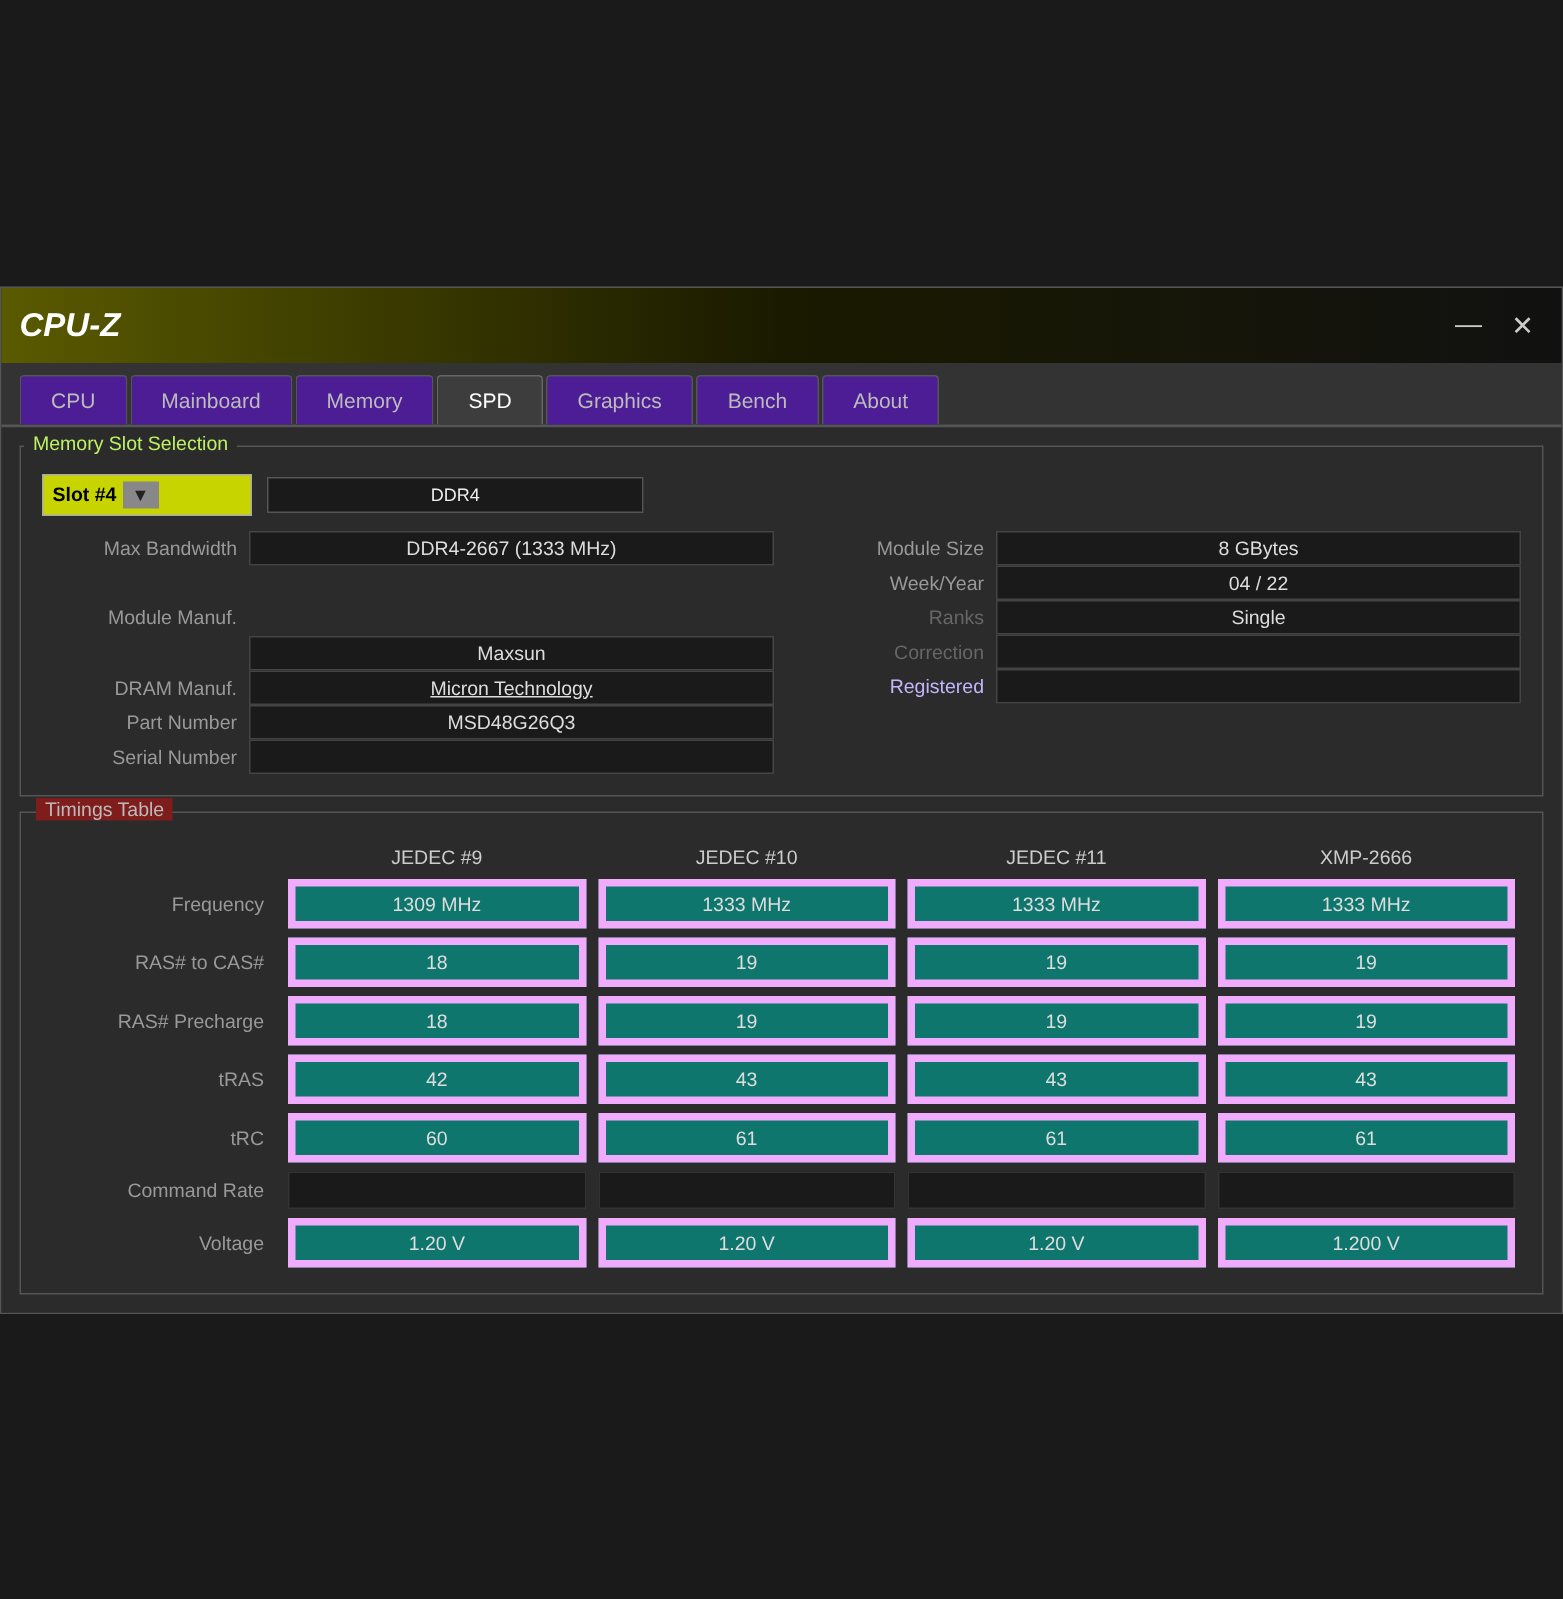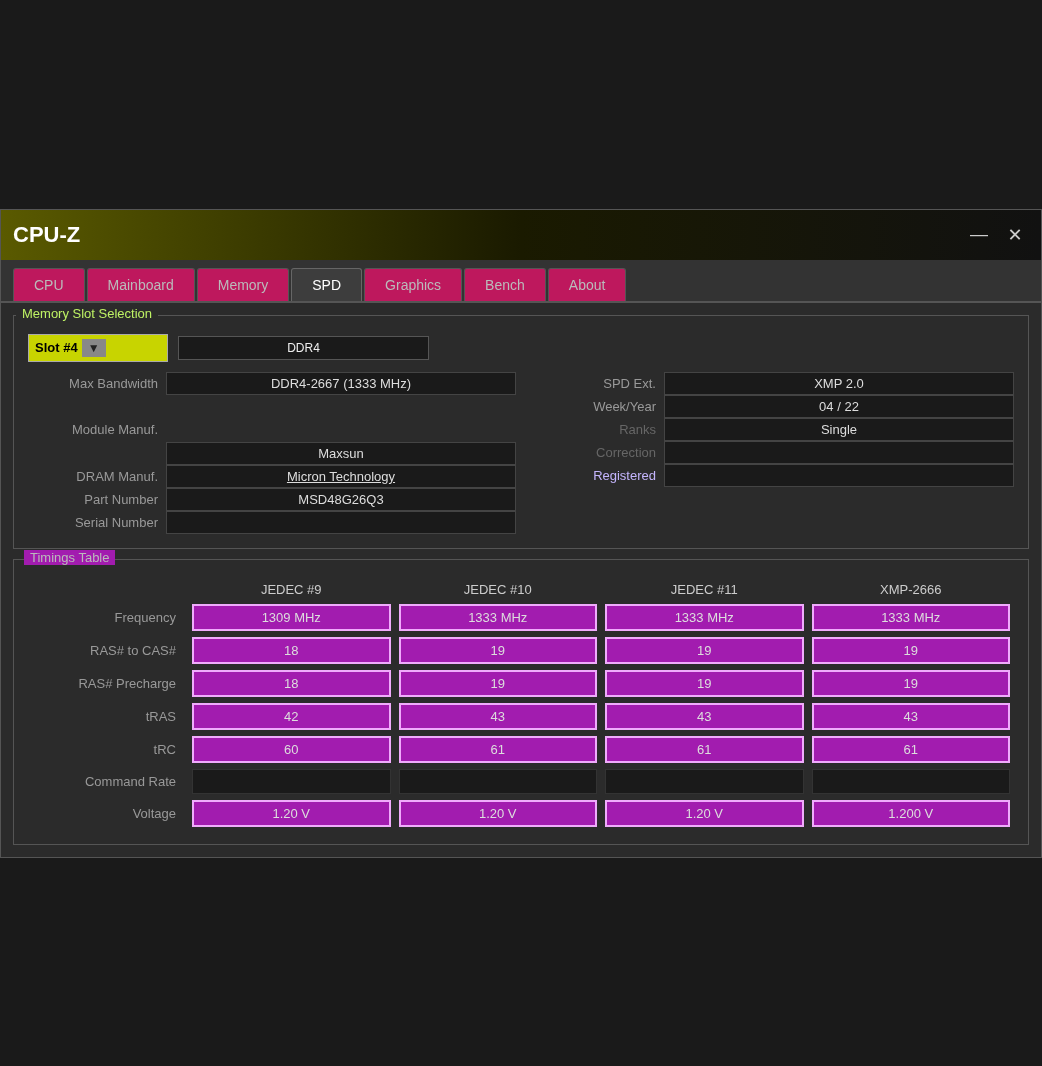--- a/index.html
+++ b/index.html
@@ -23,20 +23,21 @@
       height: 50px;
       display: flex;
       align-items: center;
       justify-content: space-between;
       padding: 0 12px;
     }
     .titlebar-title {
       color: #fff;
       font-size: 22px;
       font-weight: bold;
+      font-style: italic;
       text-align: right;
     }
     .titlebar-controls {
       display: flex;
       gap: 8px;
     }
     .titlebar-btn {
       color: #ccc;
       font-size: 18px;
       cursor: pointer;
@@ -46,21 +47,21 @@
     .tabs {
       background: #333;
       display: flex;
       padding: 8px 12px 0 12px;
       gap: 2px;
       border-bottom: 2px solid #555;
     }
     .tab {
       padding: 8px 20px;
       cursor: pointer;
-      background: #be185d;
+      background: #4c1d95;
       border: 1px solid #555;
       border-bottom: none;
       color: #bbb;
       font-size: 14px;
       border-radius: 3px 3px 0 0;
     }
     .tab.active {
       background: #3d3d3d;
       color: #fff;
       border-color: #666;
@@ -145,21 +146,21 @@
     }
     .timings-section {
       border: 1px solid #555;
       padding: 10px 14px 14px 14px;
       position: relative;
     }
     .timings-title {
       position: absolute;
       top: -10px;
       left: 10px;
-      background: #a21caf;
+      background: #7f1d1d;
       padding: 0 6px;
       color: #bbb;
       font-size: 13px;
     }
     .timings-table {
       width: 100%;
       border-collapse: collapse;
       margin-top: 8px;
     }
     .timings-table th {
@@ -173,22 +174,22 @@
       padding: 3px 4px;
       text-align: center;
     }
     .timings-table td.row-label {
       text-align: right;
       color: #999;
       padding-right: 12px;
       font-size: 13px;
     }
     .timing-cell {
-      background: #a21caf;
-      border: 2px solid #f0abfc;
+      background: #0f766e;
+      border: 5px solid #f0abfc;
       color: #ddd;
       padding: 4px 0;
       min-width: 90px;
       font-size: 13px;
     }
     .timing-cell.empty {
       background: #1a1a1a;
       border: 1px solid #333;
     }
     .footer {
@@ -275,22 +276,22 @@
             <span class="info-value" style="min-width:200px;">MSD48G26Q3</span>
           </div>
           <div class="info-row">
             <span class="info-label">Serial Number</span>
             <span class="info-value empty" style="min-width:200px;">&nbsp;</span>
           </div>
         </div>
 
         <div>
           <div class="info-row">
-            <span class="info-label">SPD Ext.</span>
-            <span class="info-value" style="min-width:120px;">XMP 2.0</span>
+            <span class="info-label">Module Size</span>
+            <span class="info-value" style="min-width:120px;">8 GBytes</span>
           </div>
           <div class="info-row">
             <span class="info-label">Week/Year</span>
             <span class="info-value" style="min-width:120px;">04 / 22</span>
           </div>
           <div class="info-row">
             <span class="info-label" style="color:#666;">Ranks</span>
             <span class="info-value" style="min-width:120px;">Single</span>
           </div>
           <div class="info-row">

